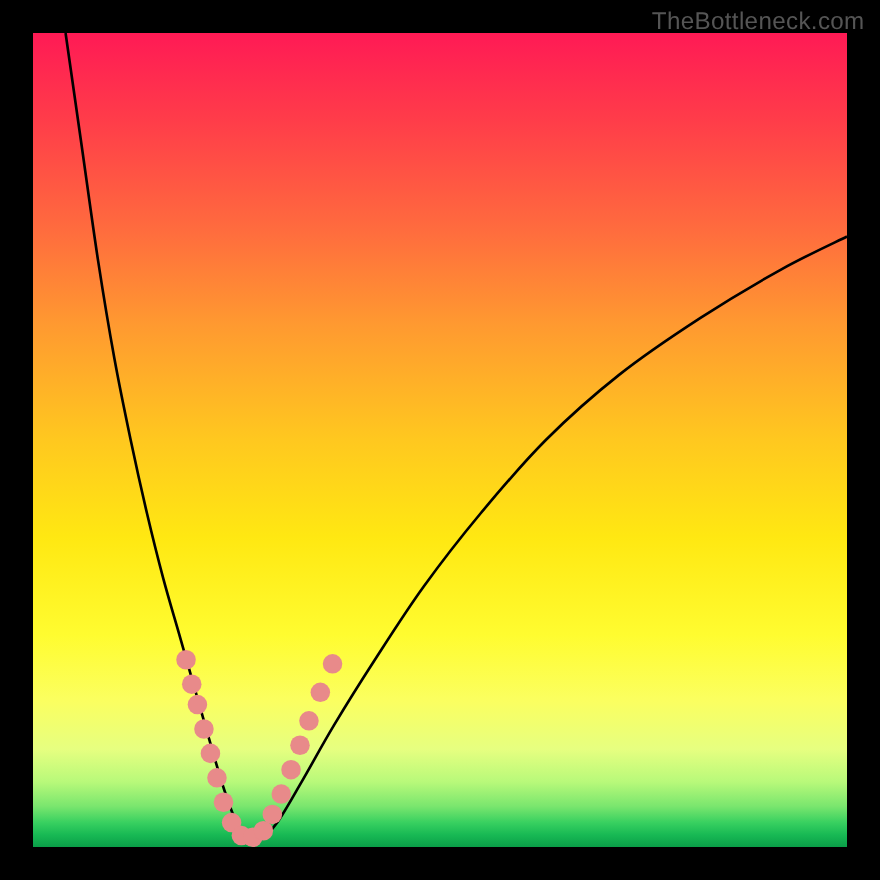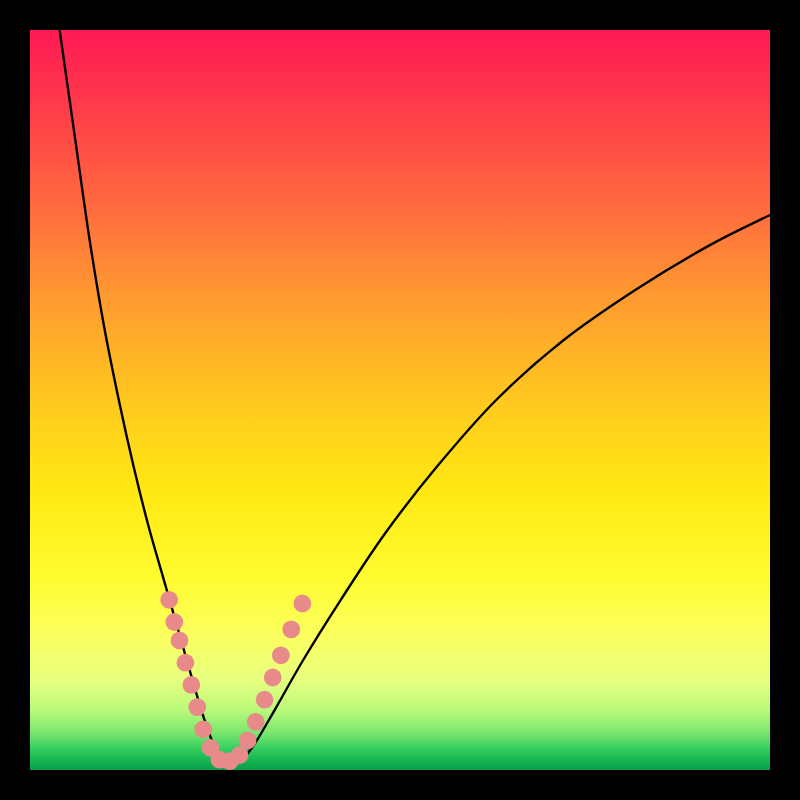--- a/index.html
+++ b/index.html
@@ -79,13 +79,14 @@
           <circle cx="217.55999999999997" cy="710.4" r="8.88" fill="#e88a8a"></circle>
           <circle cx="225.7" cy="691.9" r="8.88" fill="#e88a8a"></circle>
           <circle cx="234.58" cy="669.7" r="8.88" fill="#e88a8a"></circle>
           <circle cx="242.71999999999997" cy="647.5" r="8.88" fill="#e88a8a"></circle>
           <circle cx="250.85999999999999" cy="625.3" r="8.88" fill="#e88a8a"></circle>
           <circle cx="261.21999999999997" cy="599.4" r="8.88" fill="#e88a8a"></circle>
           <circle cx="272.32" cy="573.5" r="8.88" fill="#e88a8a"></circle>
         </g>
     </svg>
   </div>
+  <div class="watermark">TheBottleneck.com</div>
 </div>
 
 </body></html>

